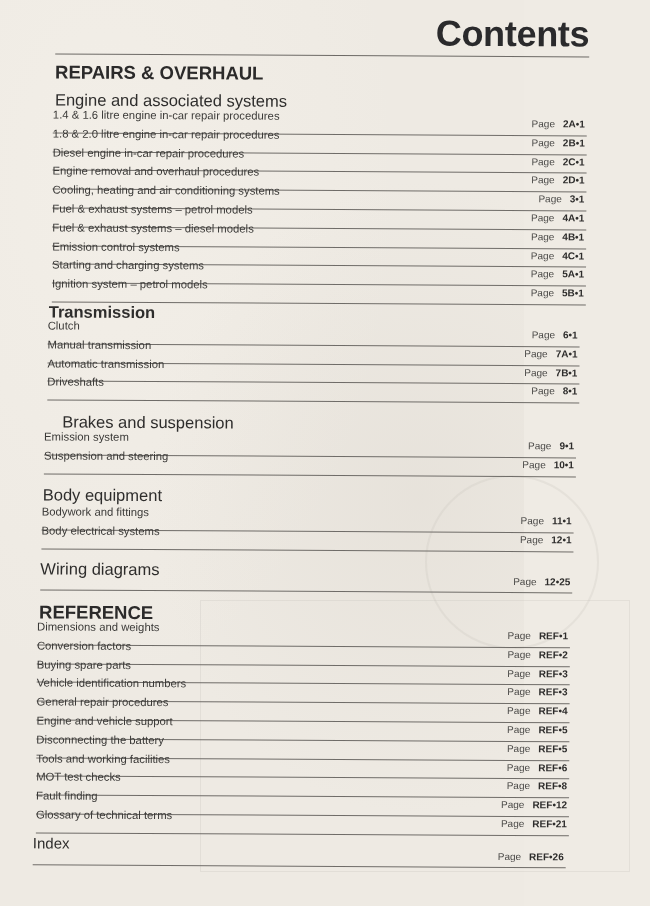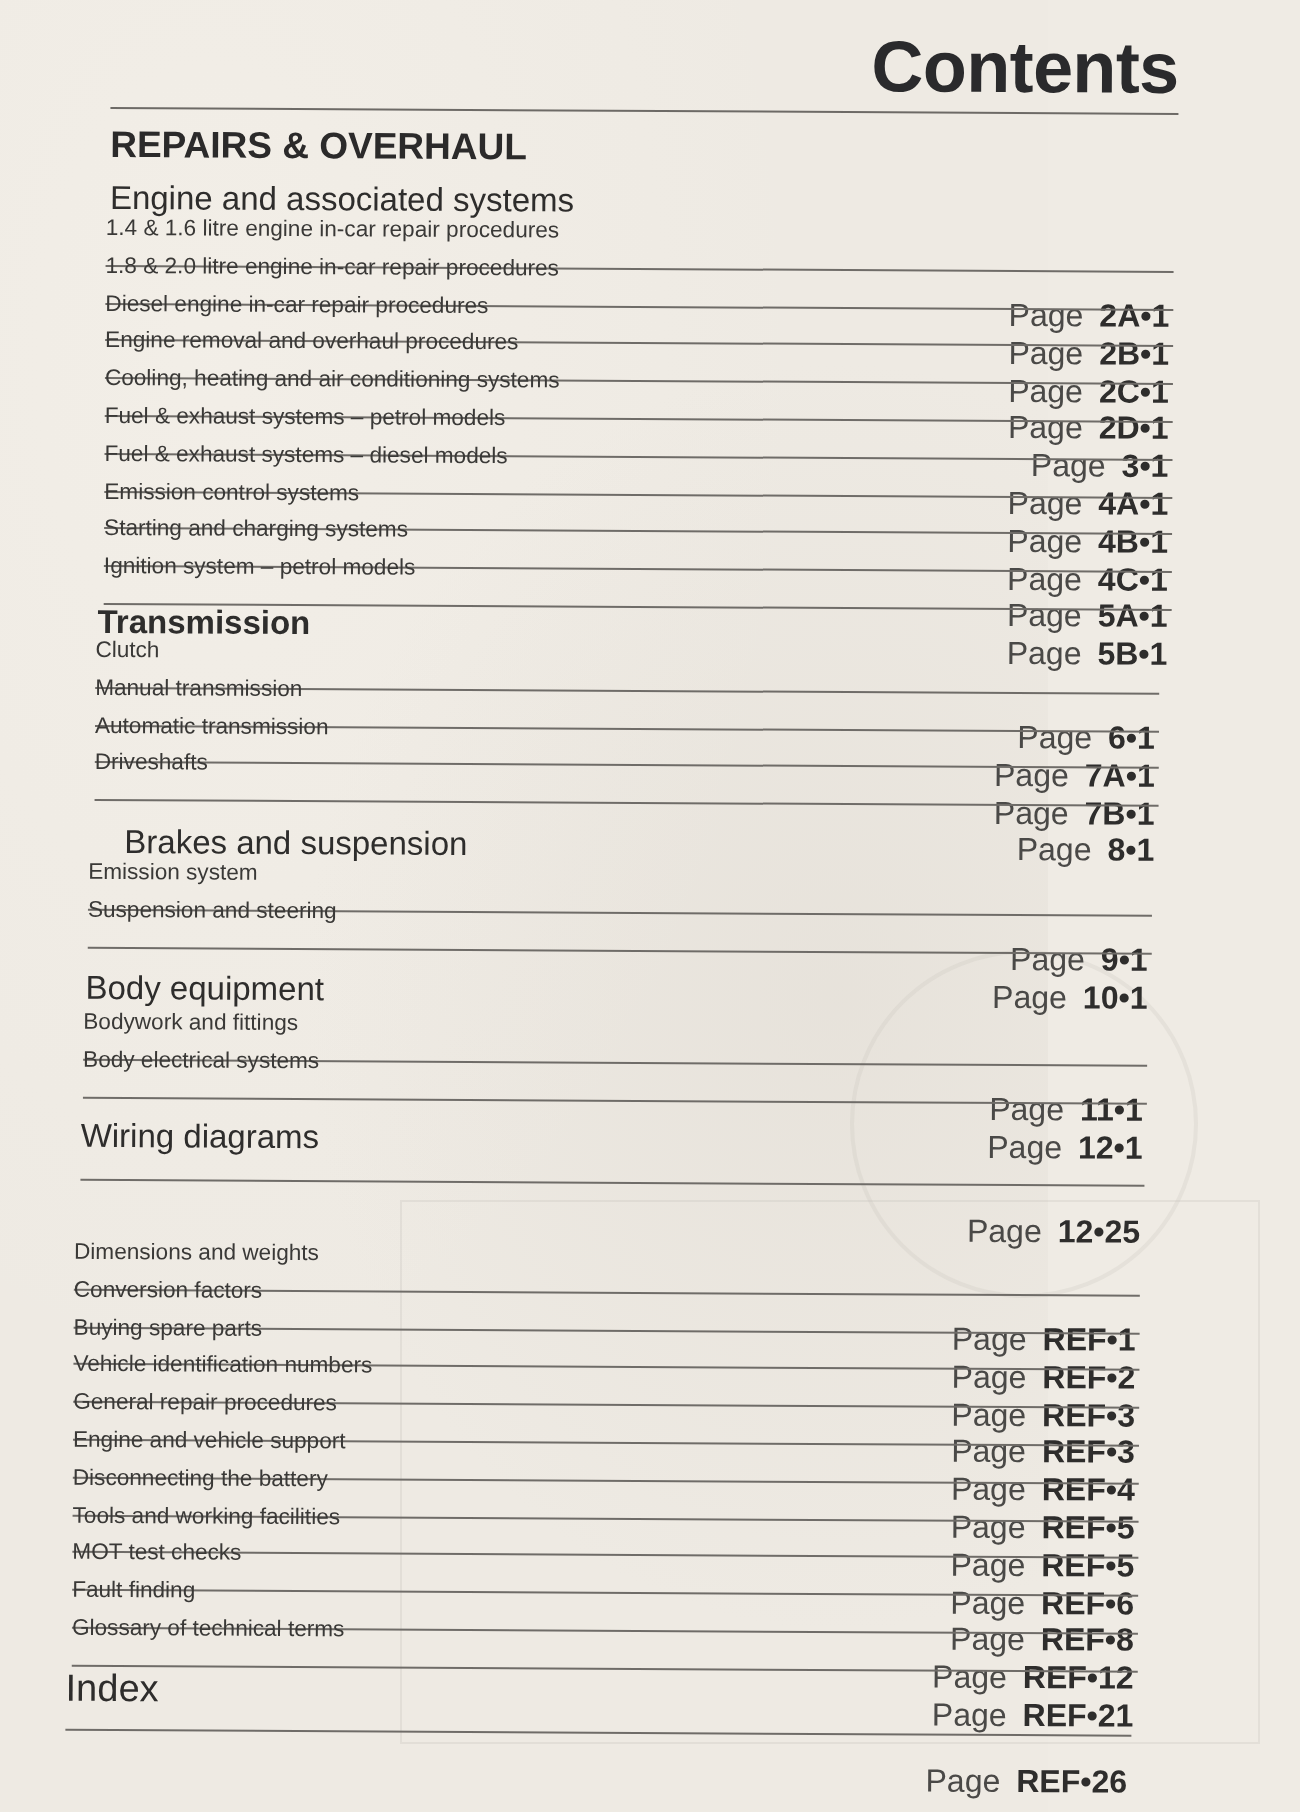--- a/index.html
+++ b/index.html
@@ -85,24 +85,23 @@
       left: 0;
       top: -6px;
       font-size: 11.3px;
       color: #3a3937;
       white-space: nowrap;
     }
     .toc-row .page-ref {
       position: absolute;
       right: 2px;
       top: 1px;
-      font-size: 16px;
+      font-size: 10px;
       white-space: nowrap;
       color: #3a3937;
-      margin-top: 32px;
     }
     .page-ref .page-word {
       color: #4a4947;
       margin-right: 8px;
     }
     .page-ref .page-num {
       font-weight: bold;
       color: #2e2d2c;
     }
   </style>
@@ -208,20 +207,21 @@
       </div>
     </div>
 
     <div class="toc-list" style="left:41px; top:568px; width:532px;">
       <div class="toc-row" style="height:23px;">
         <span class="label" style="font-size:16.5px; top:-7px; color:#2e2d2c;">Wiring diagrams</span>
         <span class="page-ref" style="top:7px;"><span class="page-word">Page</span><span class="page-num">12•25</span></span>
       </div>
     </div>
 
+    <div class="part-heading" style="left:40px; top:603px;">REFERENCE</div>
     <div class="toc-list" style="left:38px; top:628px; width:533px;">
       <div class="toc-row">
         <span class="label">Dimensions and weights</span>
         <span class="page-ref"><span class="page-word">Page</span><span class="page-num">REF•1</span></span>
       </div>
       <div class="toc-row">
         <span class="label">Conversion factors</span>
         <span class="page-ref"><span class="page-word">Page</span><span class="page-num">REF•2</span></span>
       </div>
       <div class="toc-row">
@@ -257,19 +257,19 @@
         <span class="page-ref"><span class="page-word">Page</span><span class="page-num">REF•12</span></span>
       </div>
       <div class="toc-row">
         <span class="label">Glossary of technical terms</span>
         <span class="page-ref"><span class="page-word">Page</span><span class="page-num">REF•21</span></span>
       </div>
     </div>
 
     <div class="toc-list" style="left:35px; top:842px; width:533px;">
       <div class="toc-row" style="height:24px;">
-        <span class="label" style="font-size:19px; top:-6px; color:#2e2d2c;">Index</span>
+        <span class="label" style="font-size:15px; top:-6px; color:#2e2d2c;">Index</span>
         <span class="page-ref" style="top:8px;text-align:right;"><span class="page-word">Page</span><span class="page-num">REF•26</span></span>
       </div>
     </div>
 
   </div>
 </div>
 
 </body></html>

